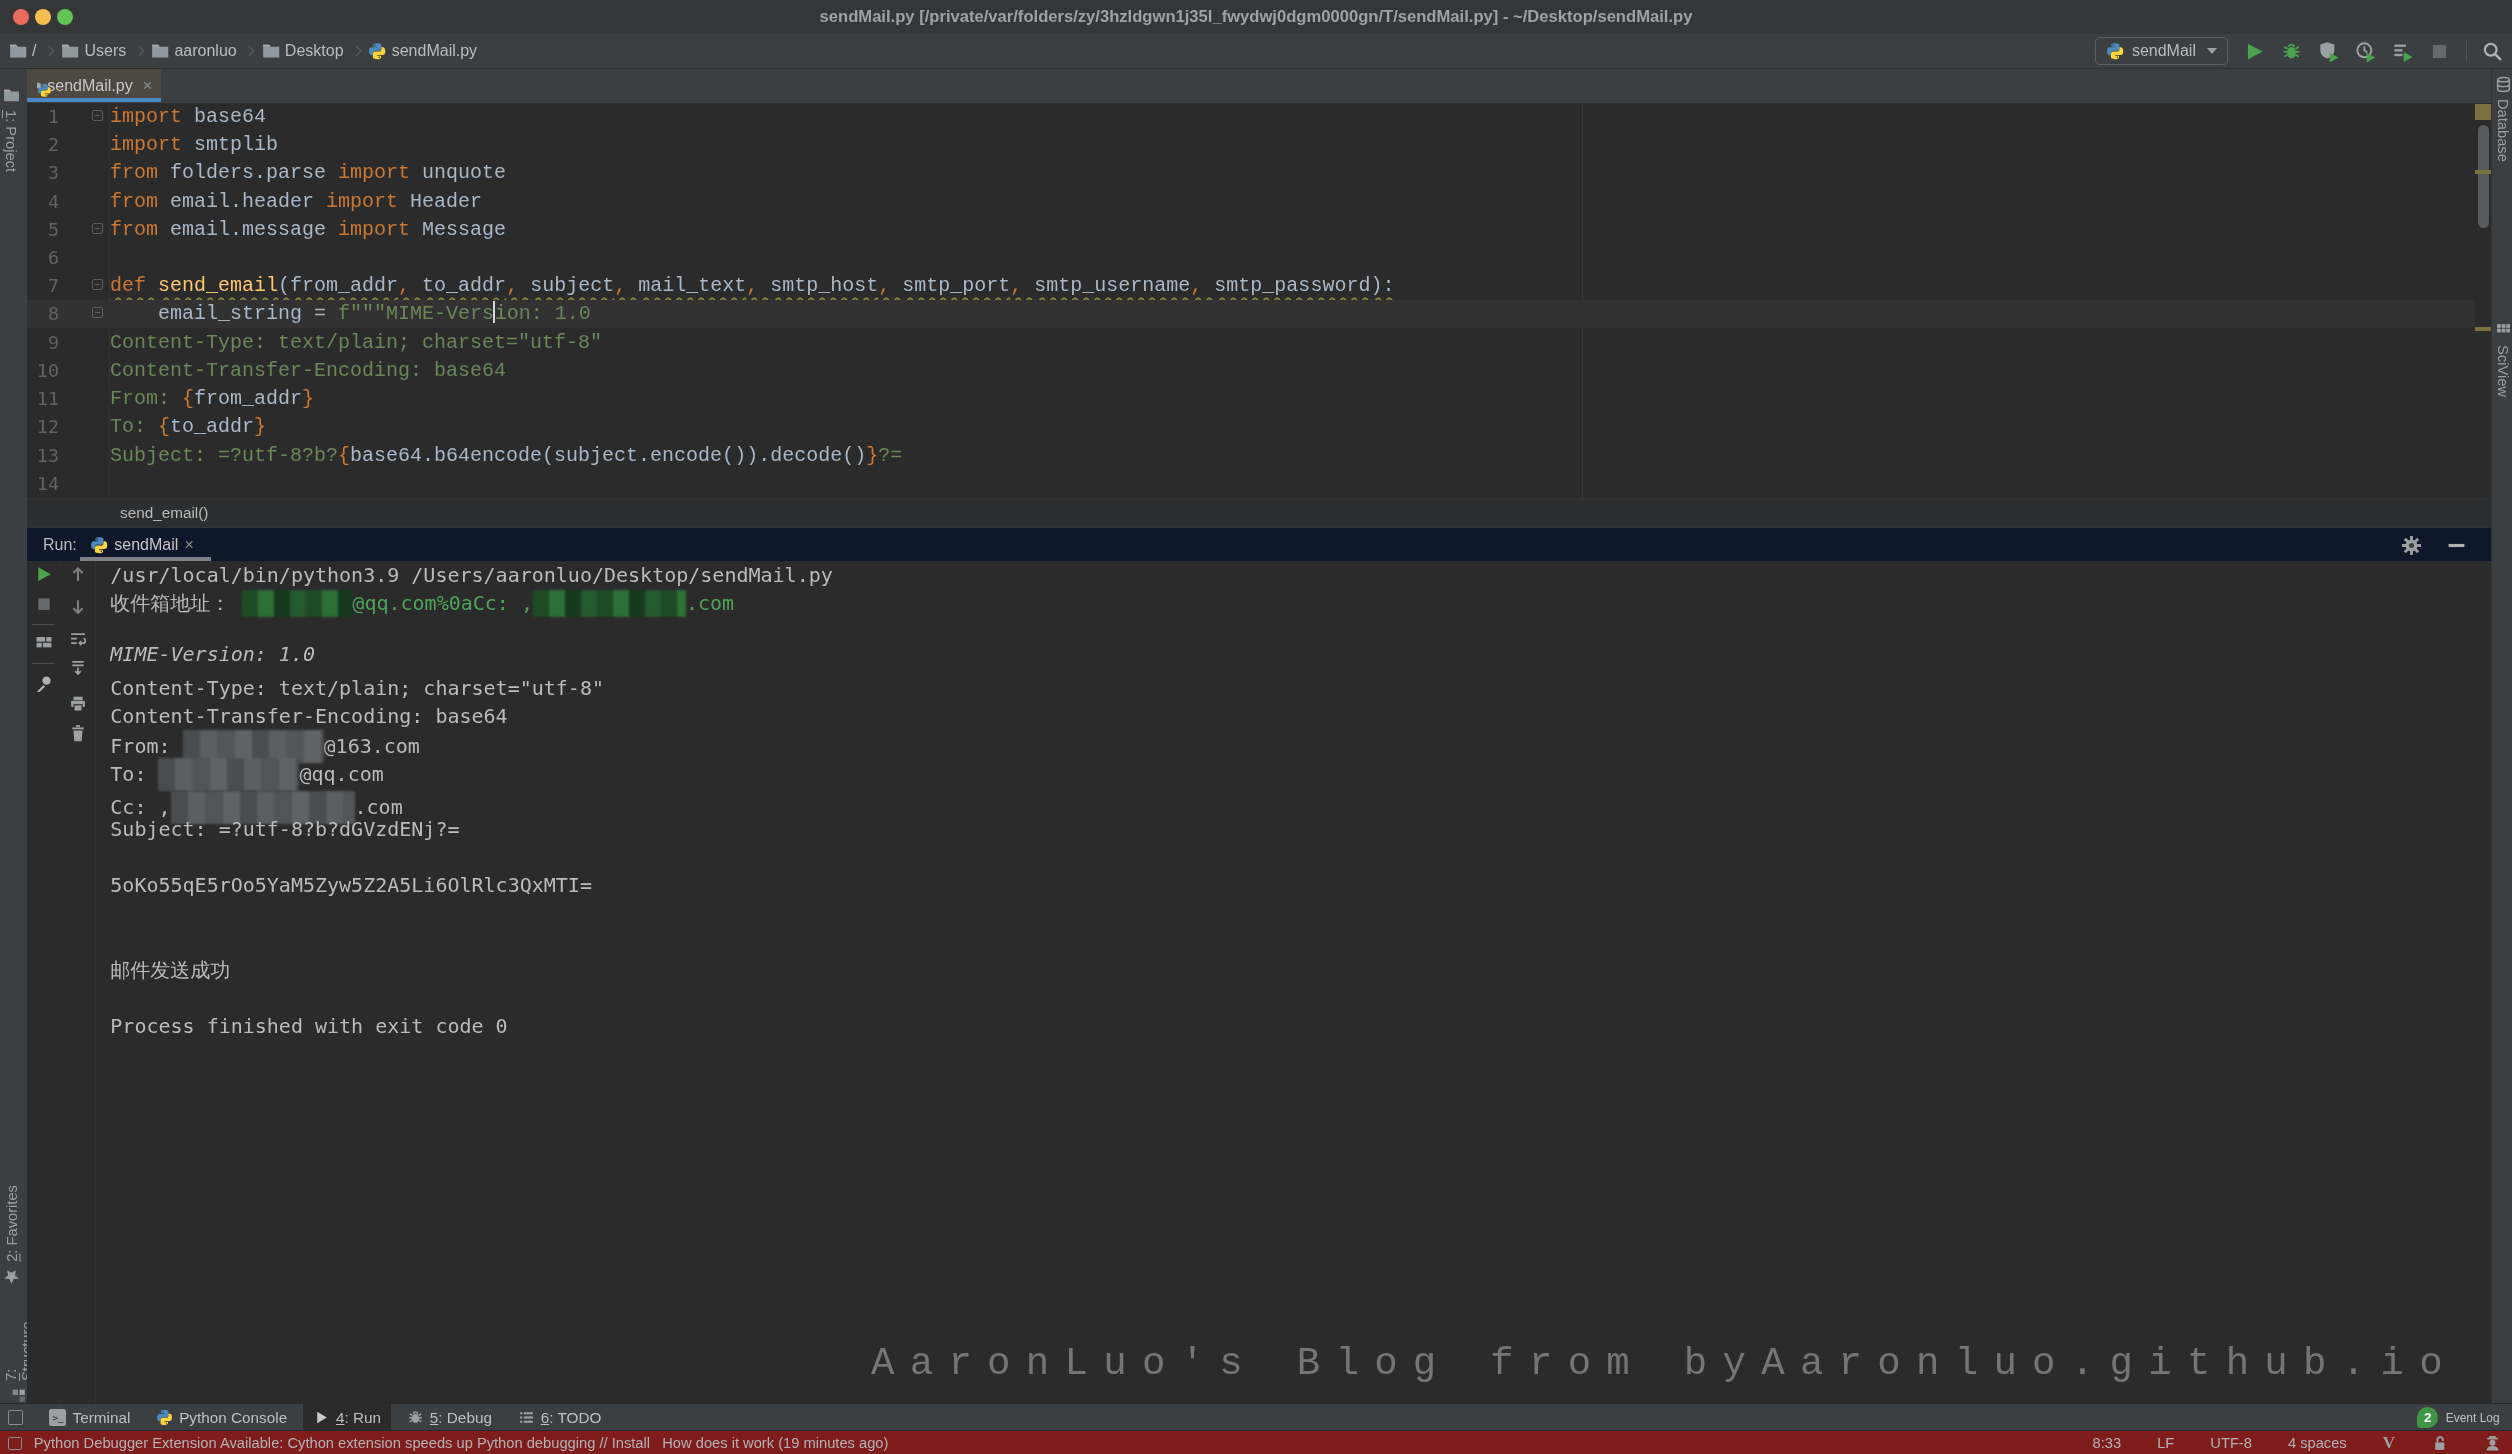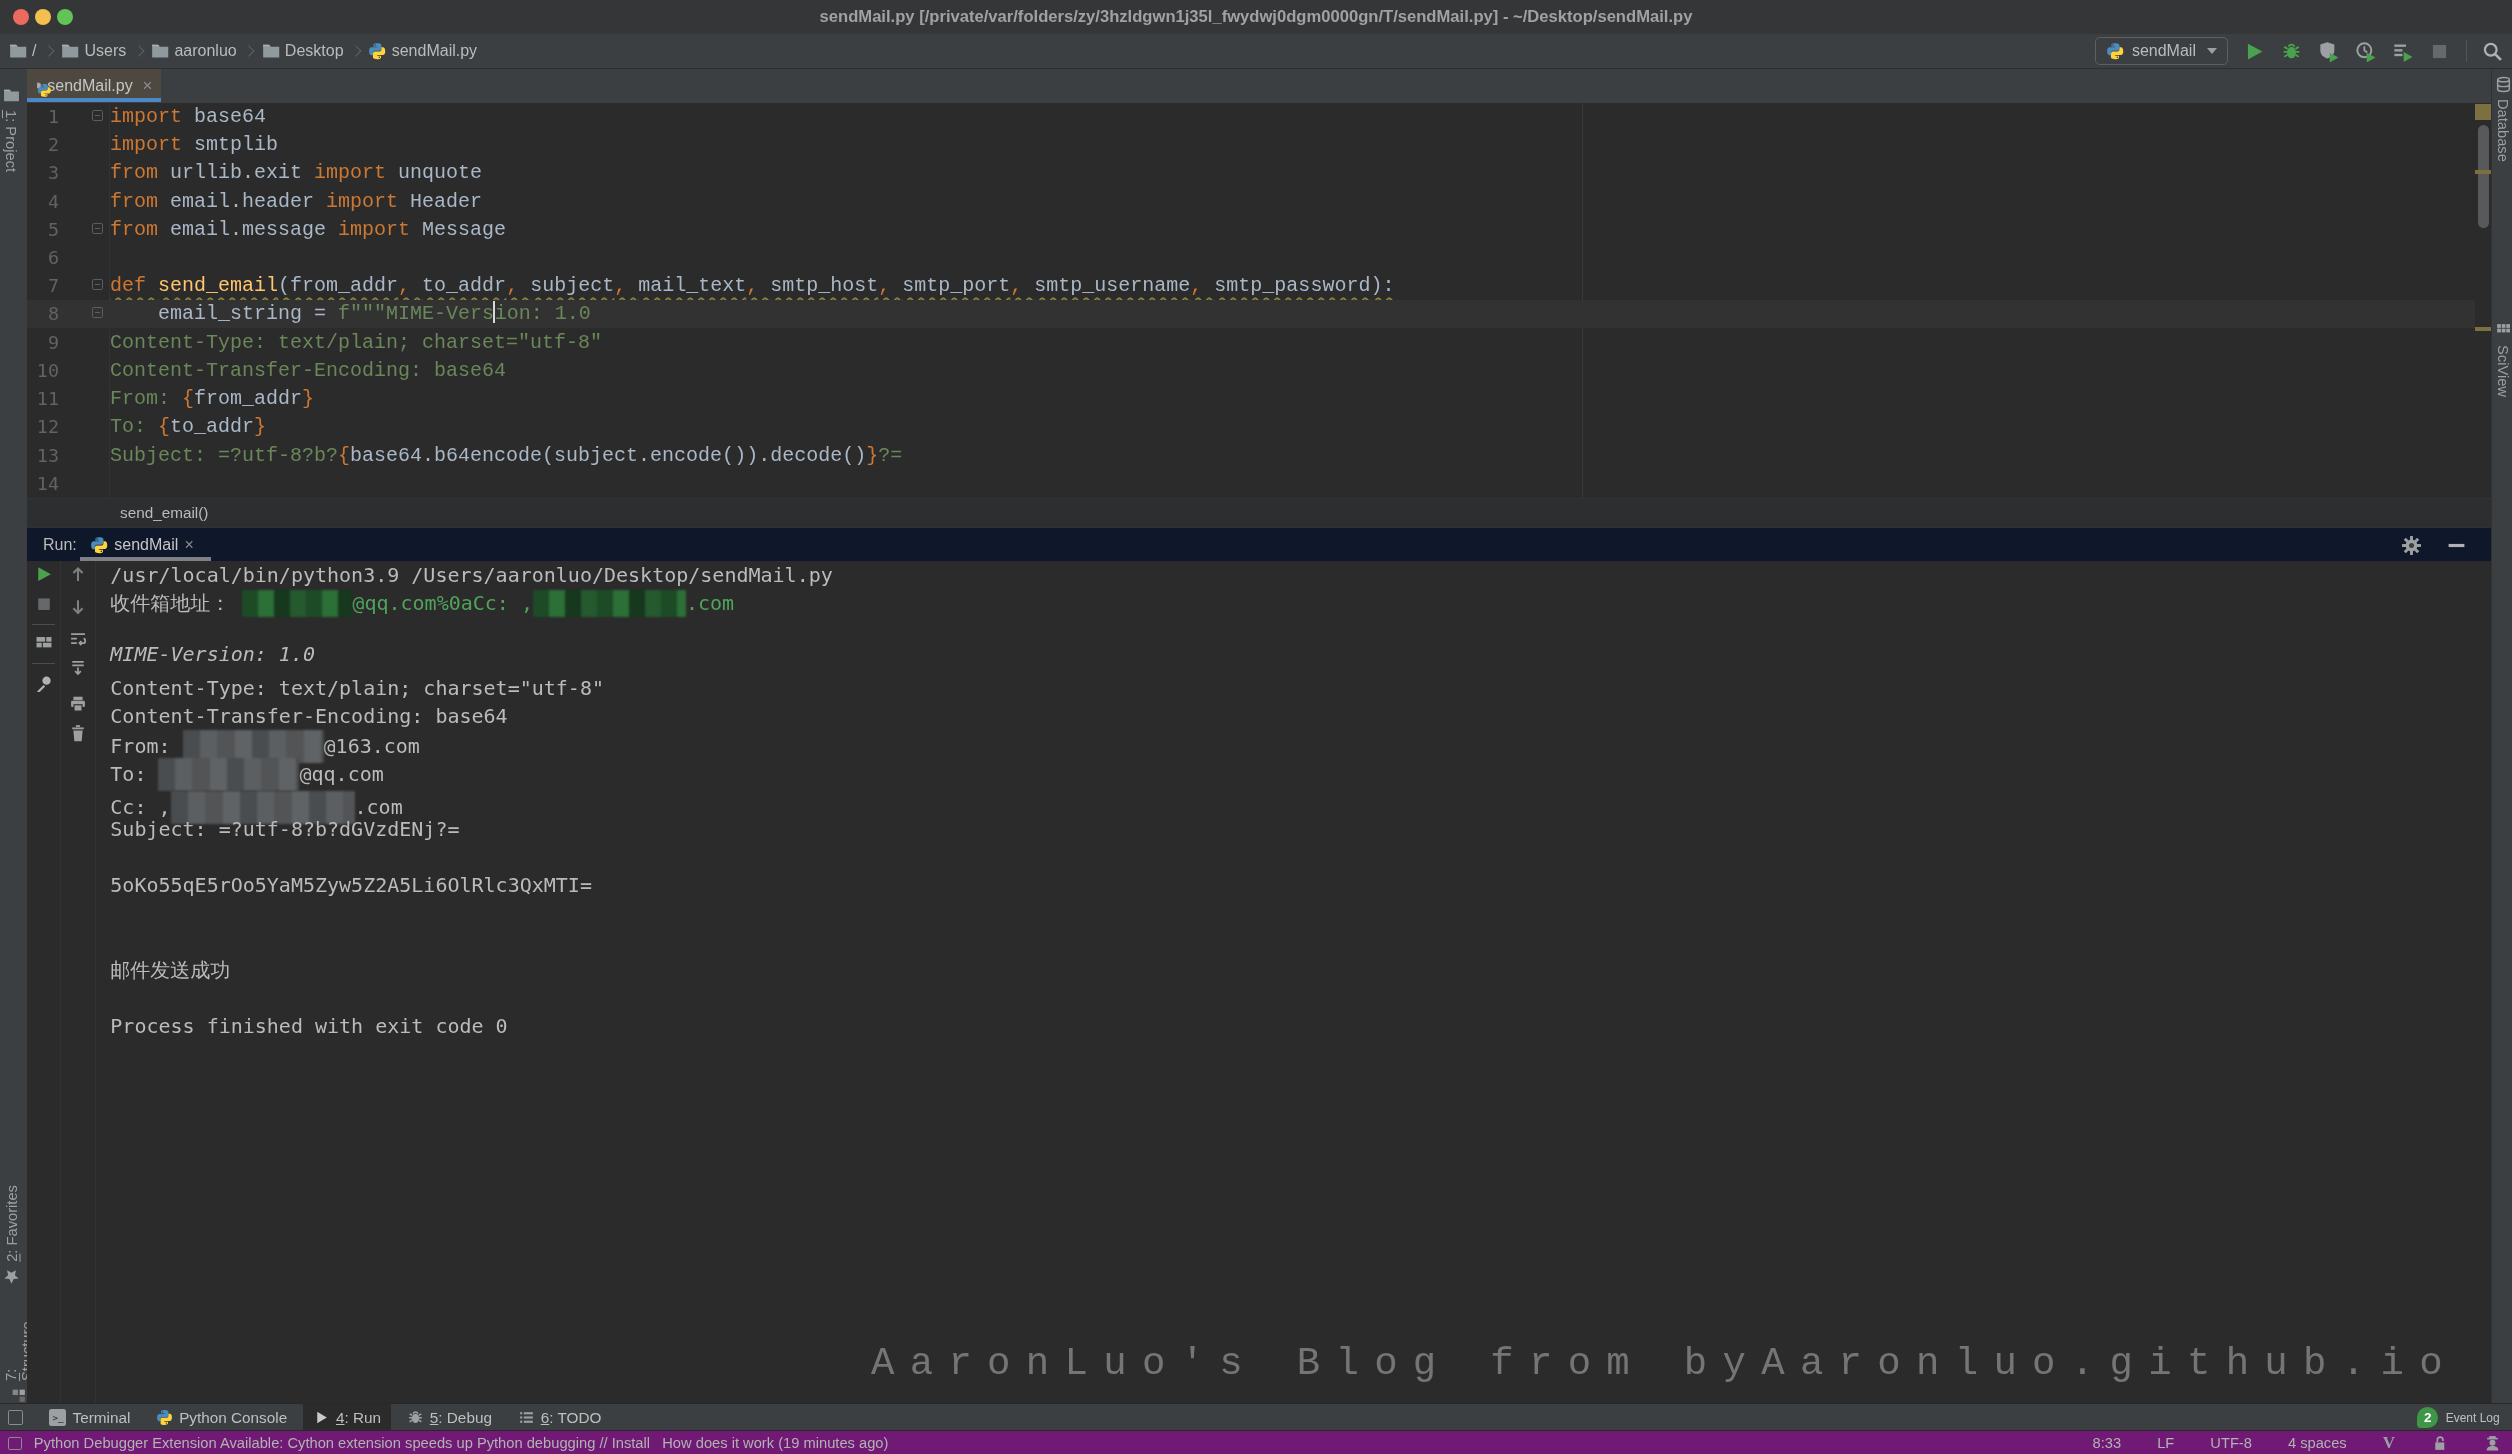--- a/index.html
+++ b/index.html
@@ -104,21 +104,21 @@
   .bb-item.active{background:#2b2b2b;}
   .bb-item u{text-decoration:underline;}
   .bb-ico{width:17px;height:17px;display:inline-block;}
   .term-ico{width:17px;height:17px;background:#9da0a2;color:#3c3f41;border-radius:2.5px;font-size:9.2px;
             font-weight:bold;display:flex;align-items:center;justify-content:center;font-family:"DejaVu Sans Mono",monospace;}
   .bb-right{margin-left:auto;display:flex;align-items:center;gap:7.4px;padding-right:12.3px;}
   .balloon{width:21px;height:21px;background:#3f9646;border-radius:50% 50% 50% 3.7px;color:#fff;
            font-size:13.5px;font-weight:bold;display:flex;align-items:center;justify-content:center;}
   .eventlog-label{font-size:12px;color:#c0c0c0;}
   
-  .statusbar{left:0;top:1430px;width:2512px;height:24.5px;background:#701a75;border-top:0.6px solid #282828;
+  .statusbar{left:0;top:1430px;width:2512px;height:24.5px;background:#7f1d1d;border-top:0.6px solid #282828;
              display:flex;align-items:center;font-size:14.7px;color:#b2b2b2;}
   .sb-lico{width:13.5px;height:13.5px;border:1.2px solid #8a8d8f;border-radius:1.8px;margin:0 12.3px 0 8px;box-sizing:border-box;}
   .sb-msg{white-space:pre;}
   .sb-right{margin-left:auto;display:flex;align-items:center;gap:36px;padding-right:11px;}
   .sb-icon{width:17px;height:17px;display:inline-block;}
   .vim-v{font-weight:bold;font-size:17px;color:#9da0a2;font-family:"Liberation Serif",serif;}
 </style>
 </head>
 <body>
 
@@ -286,21 +286,21 @@
       <span class="etab-under"></span>
     </div>
   </div>
 
   <div class="abs editor">
     <div class="wrapguide"></div>
     <div class="gutline"></div>
     <div id="ed-rows">
         <div class="crow" style="top: 0px;"><span class="ln">1</span><span class="fold"></span><span class="codeln"><span class="kw">import </span><span class="id">base64</span></span></div>
         <div class="crow" style="top: 28px;"><span class="ln">2</span><span class="codeln"><span class="kw">import </span><span class="id">smtplib</span></span></div>
-        <div class="crow" style="top: 56px;"><span class="ln">3</span><span class="codeln"><span class="kw">from </span><span class="id">urllib.exit </span><span class="kw">import </span><span class="id">unquote</span></span></div>
+        <div class="crow" style="top: 56px;"><span class="ln">3</span><span class="codeln"><span class="kw">from </span><span class="id">folders.parse </span><span class="kw">import </span><span class="id">unquote</span></span></div>
         <div class="crow" style="top: 85px;"><span class="ln">4</span><span class="codeln"><span class="kw">from </span><span class="id">email.header </span><span class="kw">import </span><span class="id">Header</span></span></div>
         <div class="crow" style="top: 113px;"><span class="ln">5</span><span class="fold"></span><span class="codeln"><span class="kw">from </span><span class="id">email.message </span><span class="kw">import </span><span class="id">Message</span></span></div>
         <div class="crow" style="top: 141px;"><span class="ln">6</span><span class="codeln"></span></div>
         <div class="crow" style="top: 169px;"><span class="ln">7</span><span class="fold"></span><span class="codeln wavy"><span class="kw">def </span><span class="fn">send_email</span><span class="id">(</span><span class="id">from_addr</span><span class="kw">, </span><span class="id">to_addr</span><span class="kw">, </span><span class="id">subject</span><span class="kw">, </span><span class="id">mail_text</span><span class="kw">, </span><span class="id">smtp_host</span><span class="kw">, </span><span class="id">smtp_port</span><span class="kw">, </span><span class="id">smtp_username</span><span class="kw">, </span><span class="id">smtp_password</span><span class="id">):</span></span></div>
         <div class="crow caretrow" style="top: 197px;"><span class="ln">8</span><span class="fold"></span><span class="codeln"><span class="id">    email_string = </span><span class="str">f"""MIME-Vers</span><span class="caret"></span><span class="str">ion: 1.0</span></span></div>
         <div class="crow" style="top: 226px;"><span class="ln">9</span><span class="codeln"><span class="str">Content-Type: text/plain; charset="utf-8"</span></span></div>
         <div class="crow" style="top: 254px;"><span class="ln">10</span><span class="codeln"><span class="str">Content-Transfer-Encoding: base64</span></span></div>
         <div class="crow" style="top: 282px;"><span class="ln">11</span><span class="codeln"><span class="str">From: </span><span class="br">{</span><span class="id">from_addr</span><span class="br">}</span></span></div>
         <div class="crow" style="top: 310px;"><span class="ln">12</span><span class="codeln"><span class="str">To: </span><span class="br">{</span><span class="id">to_addr</span><span class="br">}</span></span></div>
         <div class="crow" style="top: 339px;"><span class="ln">13</span><span class="codeln"><span class="str">Subject: =?utf-8?b?</span><span class="br">{</span><span class="id">base64.b64encode(subject.encode()).decode()</span><span class="br">}</span><span class="str">?=</span></span></div>

